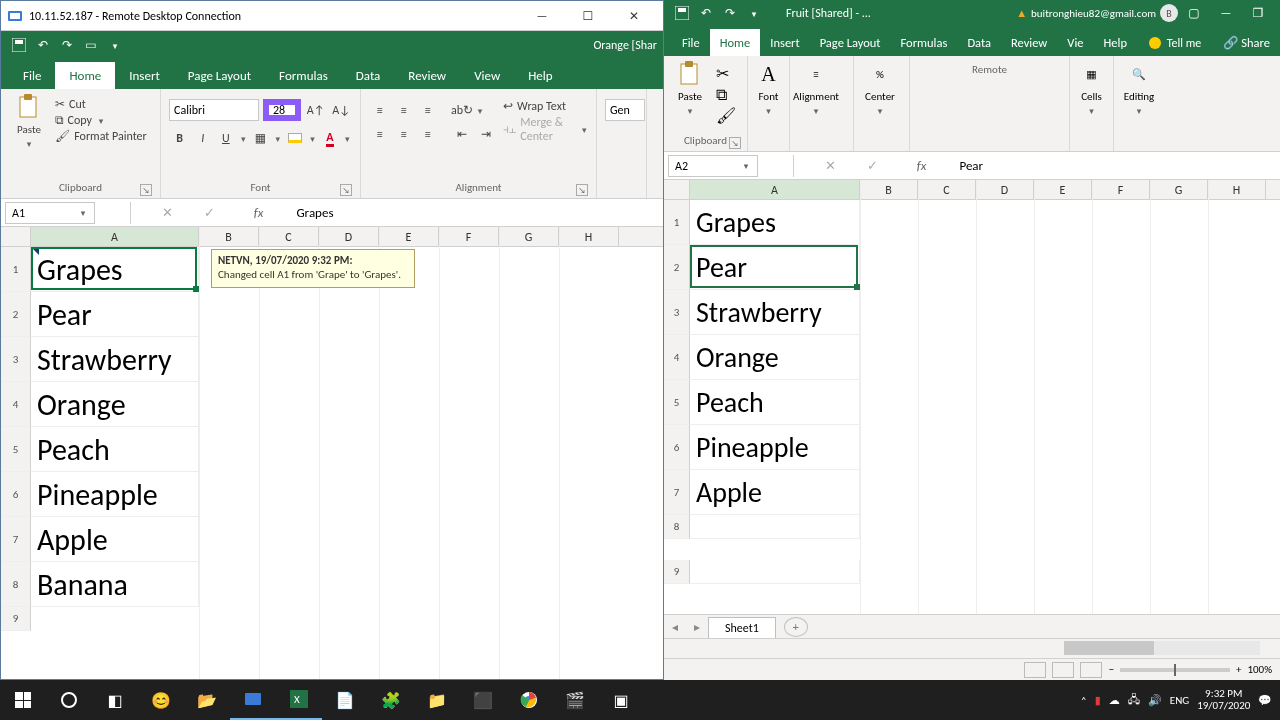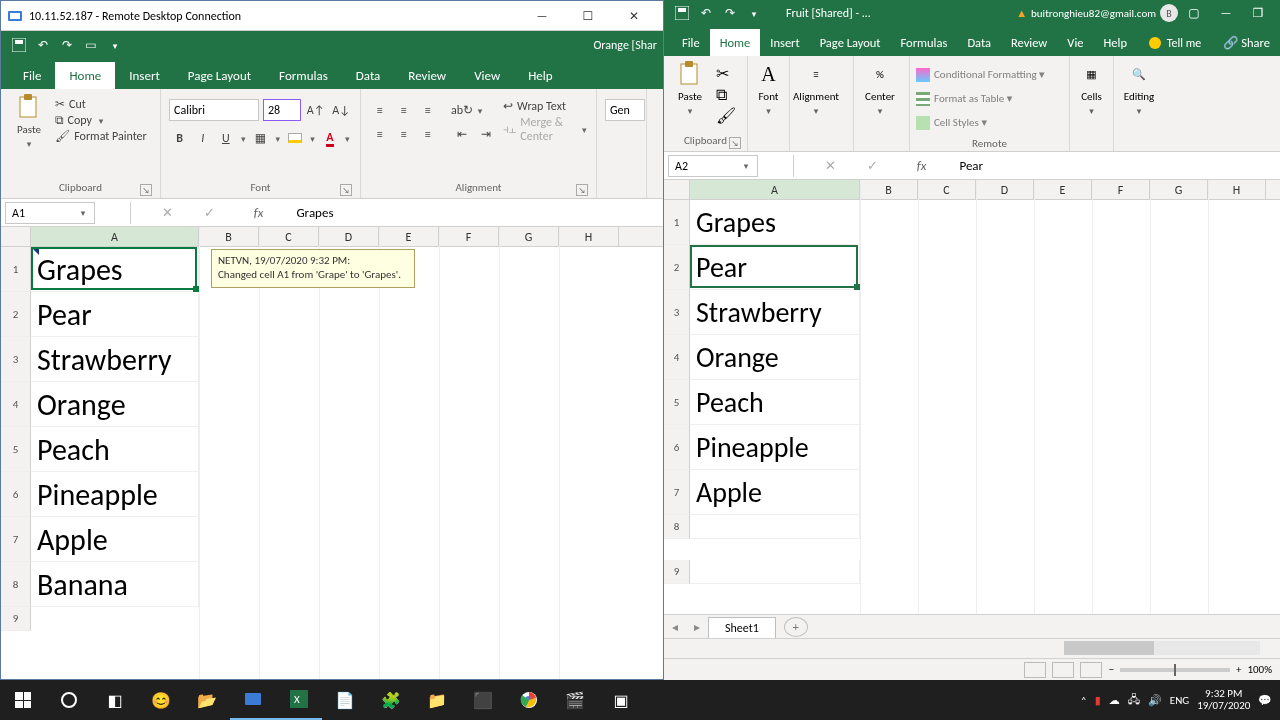--- a/index.html
+++ b/index.html
@@ -34,21 +34,21 @@
   .rgroup .body{ flex:1; display:flex; gap:6px; }
   .rgroup .lbl { height:20px; line-height:20px; text-align:center; font-size:11px; color:#666; position:relative;}
   .rgroup .lbl .dl{ position:absolute; right:0; bottom:2px; width:12px;height:12px; border:1px solid #aaa; font-size:8px; line-height:10px; text-align:center;}
   .bigbtn{ width:40px; display:flex; flex-direction:column; align-items:center; gap:2px; font-size:11px;}
   .bigbtn .ic{ width:28px;height:28px; display:flex;align-items:center;justify-content:center; }
   .stack { display:flex; flex-direction:column; gap:2px; }
   .row   { display:flex; align-items:center; gap:4px;}
   .mini  { width:22px;height:22px; border:1px solid transparent; display:inline-flex; align-items:center; justify-content:center; }
   .dd    { width:10px; text-align:center; color:#666; font-size:9px;}
   .fontname{ width:90px;height:22px;border:1px solid #c8c8c8; padding:0 4px; font-size:12px; background:#fff;}
-  .fontsize{ width:38px;height:22px;border:1px solid #8b5cf6; padding:0 4px; font-size:12px; background:#fff;}
+  .fontsize{ width:38px;height:22px;border:6px solid #8b5cf6; padding:0 4px; font-size:12px; background:#fff;}
   .btnline{ display:flex; gap:2px;}
 
   
   .fbar { height:28px; border-bottom:1px solid #d0d0d0; display:flex; align-items:center; font-size:13px; background:#fff;gap:25px;}
   .fbar .namebox{ width:90px; height:22px; border:1px solid #c8c8c8; margin:0 4px; padding:0 6px; display:flex; align-items:center; justify-content:space-between; font-size:12px;}
   .fbar .sep{ width:1px;height:22px;background:#d0d0d0; margin:0 6px;}
   .fbar .fx{ font-style:italic; color:#666; margin:0 8px; }
   .fbar .fval{ flex:1; font-family: Calibri; }
 
   
@@ -57,21 +57,21 @@
   .colhdr .corner{ width:30px; border-right:1px solid #d0d0d0;}
   .colhdr .ch{ border-right:1px solid #d0d0d0; text-align:center; font-size:12px; color:#333; line-height:20px; }
   .colhdr .ch.sel{ background:#d6e8d5; }
   .rows{ position:absolute; left:0; right:0; top:20px; bottom:0;}
   .rh{ position:absolute; left:0; width:30px; border-right:1px solid #d0d0d0; border-bottom:1px solid #eee; background:#f3f2f1; font-size:11px; color:#555; display:flex; align-items:center; justify-content:center;}
   .cellA{ position:absolute; left:30px; width:168px; border-right:1px solid #eee; border-bottom:1px solid #eee; font-family:Calibri; font-size:30px; padding:2px 6px; color:#000; display:flex; align-items:center;}
   .gridlines .vline{ position:absolute; top:0;bottom:0; width:1px; background:#eee;}
   .activeCell{ position:absolute; border:2px solid #0a7b40; pointer-events:none; }
   .activeCell .handle{position:absolute;right:-4px;bottom:-4px;width:6px;height:6px;background:#0a7b40;}
   .trackbox{ position:absolute; left:210px; top:22px; width:204px; border:1px solid #b0a060; background:#ffffe1; font-size:11px; padding:4px 6px; color:#333; line-height:1.3;}
-  .trackbox b{ font-weight:normal; }
+  .trackbox b{ font-weight:bold; }
   .trackmarker{ position:absolute; left:30px; top:20px; width:0;height:0; border-style:solid; border-width:0 8px 8px 0; border-color:transparent #14377d transparent transparent; }
 
   
   .win2 { position:absolute; left:664px; top:0; width:616px; height:680px; background:#fff; display:flex; flex-direction:column;}
   .win2 .qat   { height:26px; }
   .win2 .qat .user{ font-size:11px; display:flex; align-items:center; gap:4px;}
   .win2 .qat .warn{ color:#f5a623; }
   .win2 .qat .avatar{ width:18px;height:18px;border-radius:50%;background:#e8e8e8;color:#555;font-size:10px;display:inline-flex;align-items:center;justify-content:center;}
   .win2 .qat .wbtn{ width:32px; }
   .win2 .menutabs .tab{ padding:6px 10px; font-size:12.5px;}
@@ -415,27 +415,20 @@
         <div class="body">
             <div class="bigbtn">
               <span class="ic">%</span>
               <span>Center</span>
               <span class="dd">▾</span>
             </div>
           </div>
           <div class="lbl"></div>
       </div>
       <div class="rgroup" style="width:160px;">
-        <div class="body">
-            <div class="stack" style="padding-top:4px;">
-          <span class="txtbtn"><span class="sw" style="background:linear-gradient(#f6c,#6cf);"></span><span>Conditional Formatting</span> ▾</span>
-          <span class="txtbtn"><span class="sw" style="background:repeating-linear-gradient(#7a7,#7a7 3px,#fff 3px,#fff 6px);"></span><span>Format as Table</span> ▾</span>
-          <span class="txtbtn"><span class="sw" style="background:#b7e1b0;"></span><span>Cell Styles</span> ▾</span>
-        </div>
-          </div>
         <div class="lbl"><span>Remote</span></div>
       </div>
       <div class="rgroup" style="width:44px;">
         <div class="body">
             <div class="bigbtn">
               <span class="ic">▦</span>
               <span>Cells</span>
               <span class="dd">▾</span>
             </div>
           </div>

